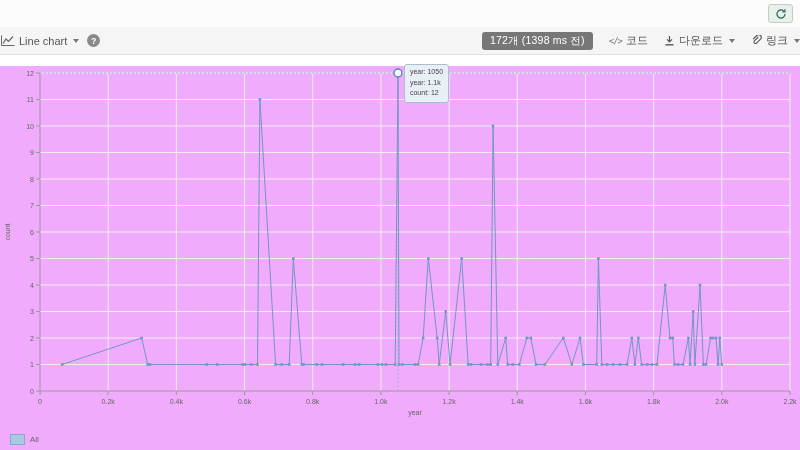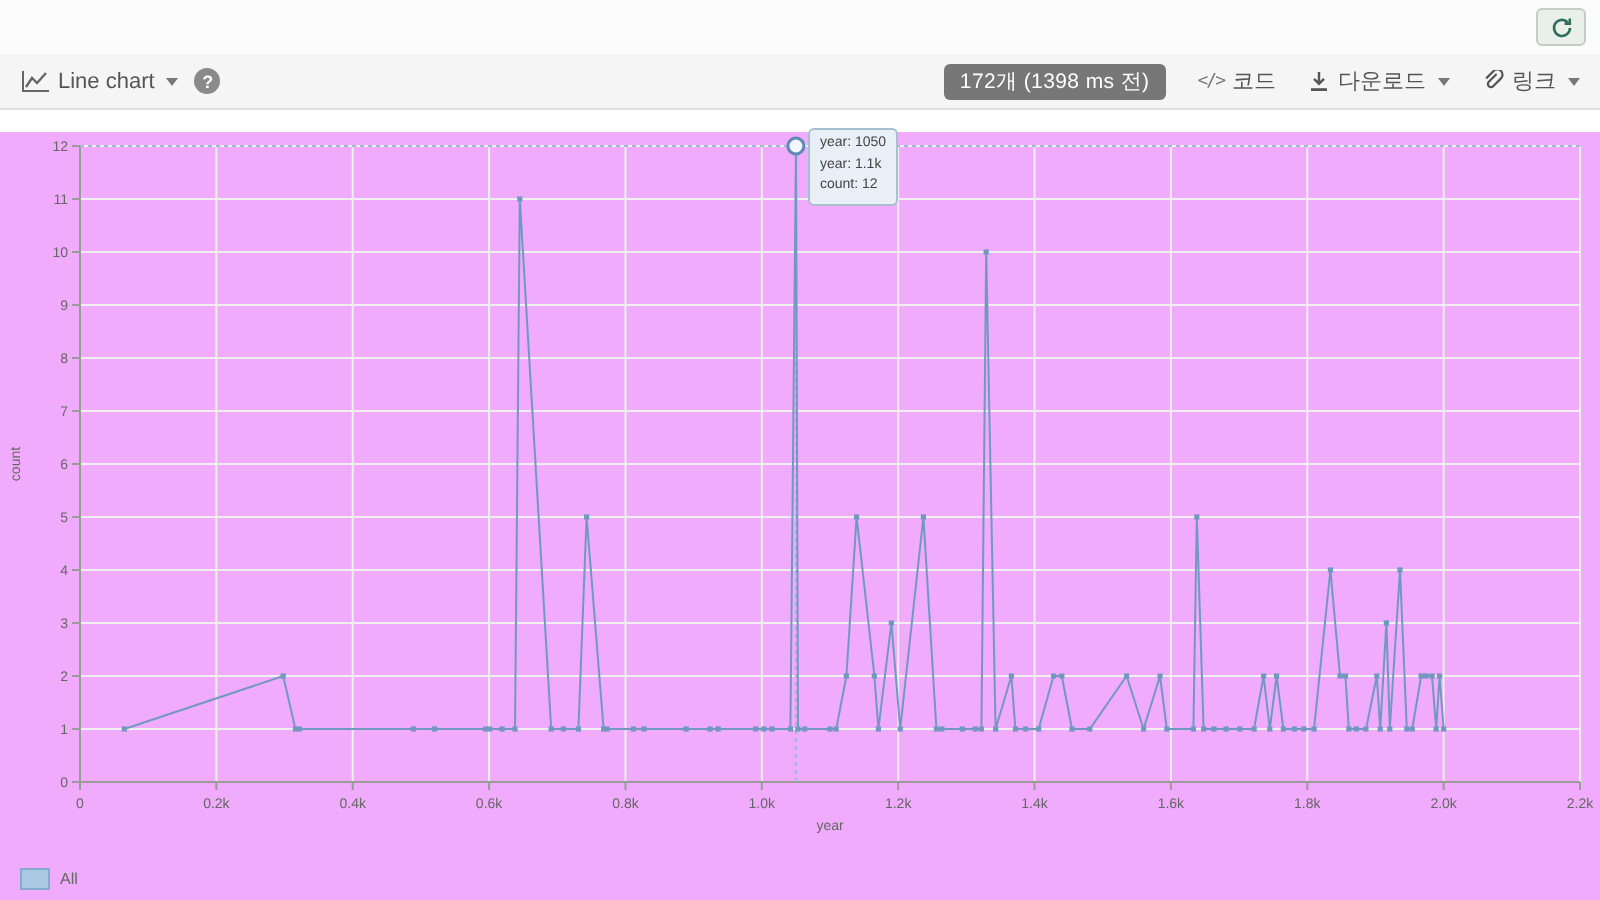--- a/index.html
+++ b/index.html
@@ -1,20 +1,20 @@
 <!DOCTYPE html>
 <html><head>
 <meta charset="utf-8">
 <style>
   html,body{margin:0;padding:0}
   body{width:800px;height:450px;overflow:hidden;background:#fff;font-family:"Liberation Sans",sans-serif}
   .app{position:relative;width:800px;height:450px;background:#fff}
   .topbar{position:absolute;top:0;left:0;width:800px;height:27px;background:#fcfcfc;border-bottom:1px solid #e4e4e4}
   .refresh-btn{position:absolute;right:7px;top:4px;width:25px;height:19px;background:#e9efe9;border:1px solid #c3cec3;border-radius:3px;color:#2f6e5f;display:flex;align-items:center;justify-content:center;cursor:pointer;padding:0}
-  .toolbar{position:absolute;top:27px;left:0;width:800px;height:28px;background:#f5f5f5;border-bottom:1px solid #e0e0e0;display:flex;align-items:center;padding:0 10px;box-sizing:border-box;font-size:11px;color:#555}
+  .toolbar{position:absolute;top:27px;left:0;width:800px;height:28px;background:#f5f5f5;border-bottom:1px solid #e0e0e0;display:flex;align-items:center;padding:0 0;box-sizing:border-box;font-size:11px;color:#555}
   .tool-left{display:flex;align-items:center;gap:8px}
   .chart-type-btn{display:flex;align-items:center;gap:4px;background:none;border:none;font-size:11px;color:#555;cursor:pointer;padding:0}
   .caret{width:0;height:0;border-left:3.5px solid transparent;border-right:3.5px solid transparent;border-top:4px solid #777;display:inline-block;margin-left:2px}
   .help{width:13px;height:13px;border-radius:50%;background:#8a8a8a;color:#fff;font-size:9px;font-weight:bold;display:inline-flex;align-items:center;justify-content:center;cursor:pointer}
   .tool-right{margin-left:auto;display:flex;align-items:center;gap:16px}
   .badge{background:#777;color:#fff;font-size:10.5px;font-weight:normal;padding:2px 8px;border-radius:3px;letter-spacing:0.2px}
   .tool-btn{display:flex;align-items:center;gap:4px;background:none;border:none;font-size:11px;color:#555;cursor:pointer;padding:0}
   .code-glyph{font-size:9px;color:#777;letter-spacing:-1px;font-family:"DejaVu Sans Mono",monospace}
   .chart-wrap{position:absolute;top:66px;left:0;width:800px;height:395px;background:#f0abfc}
   svg{font-family:"Liberation Sans",sans-serif}

